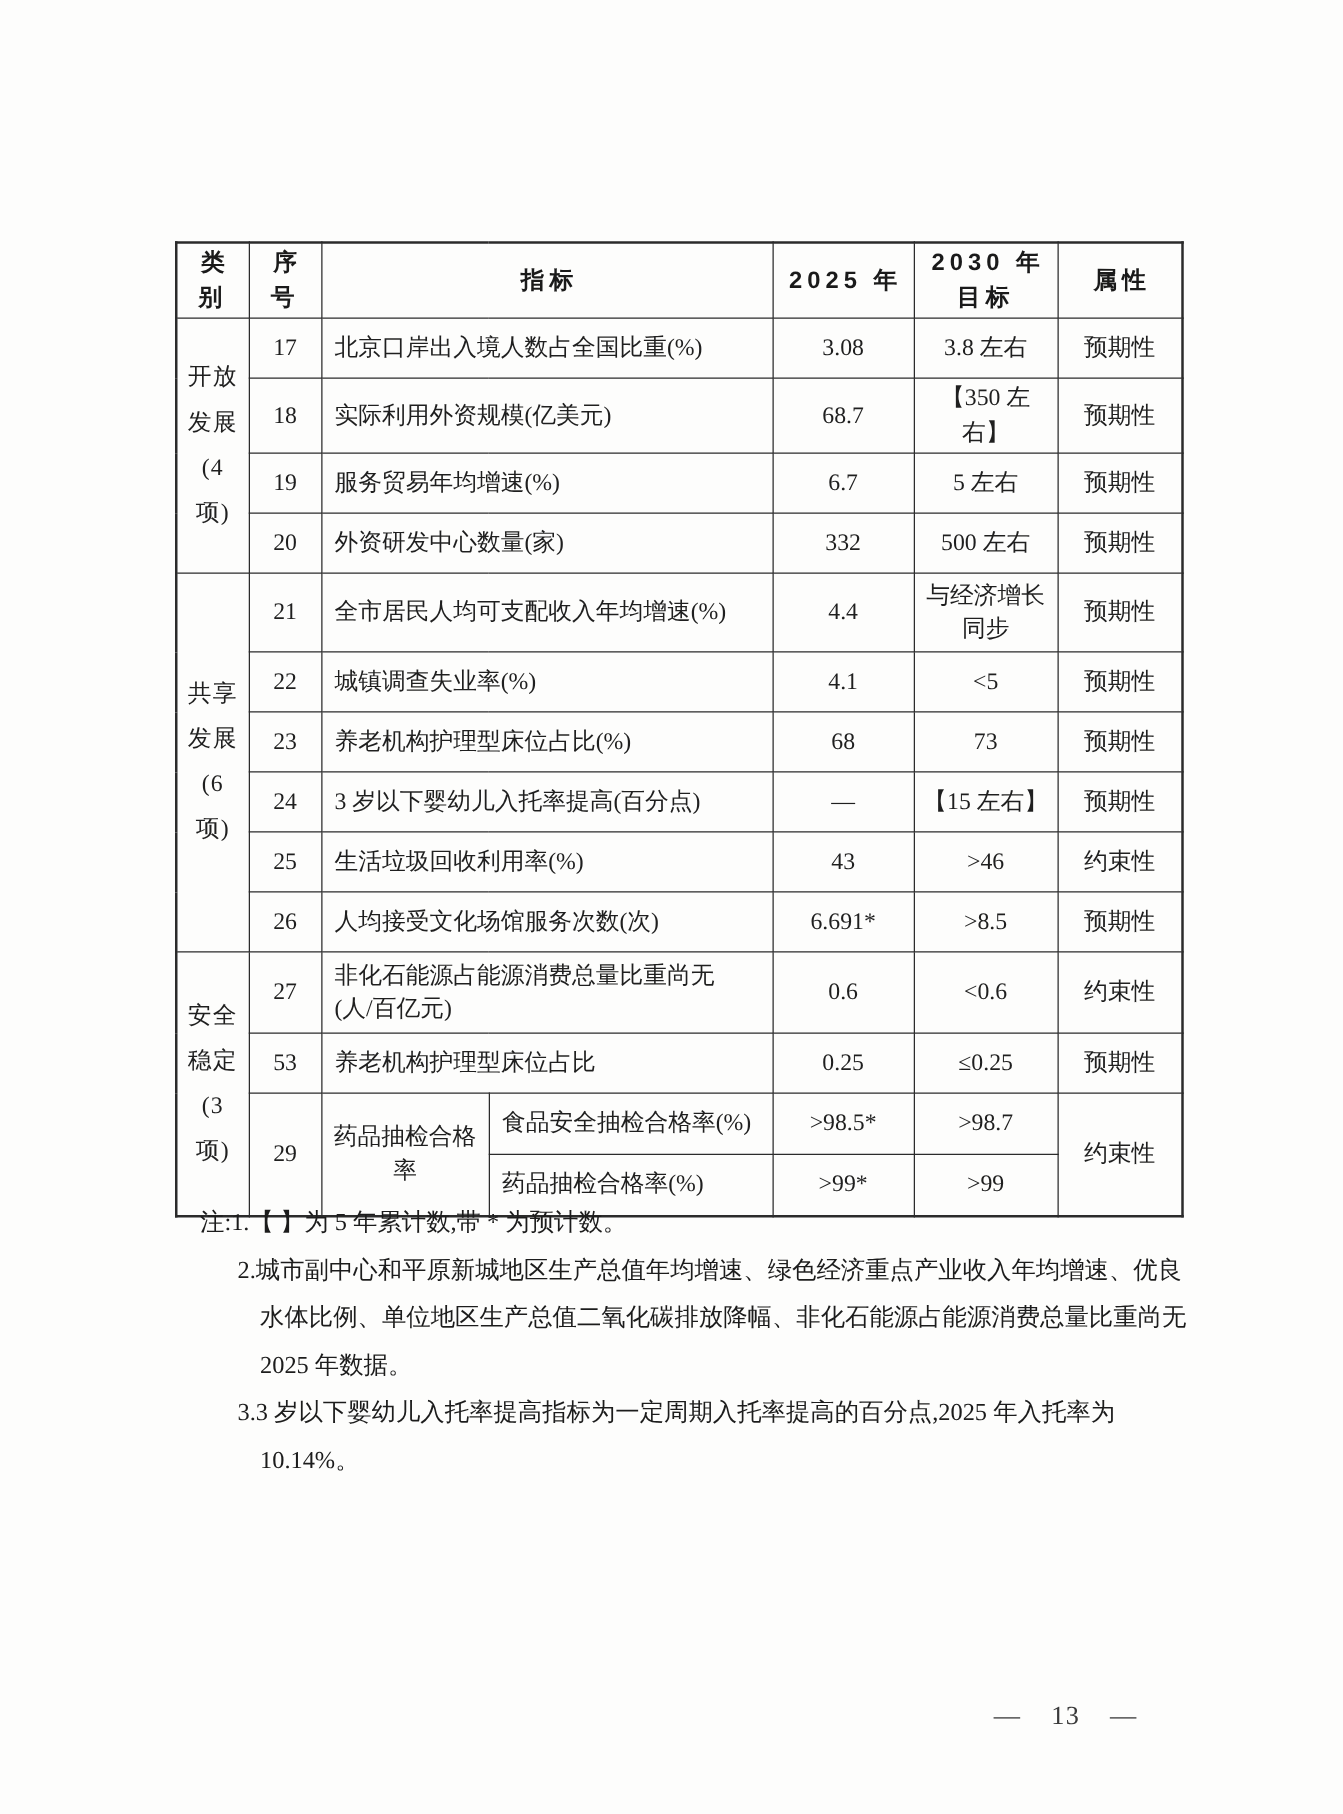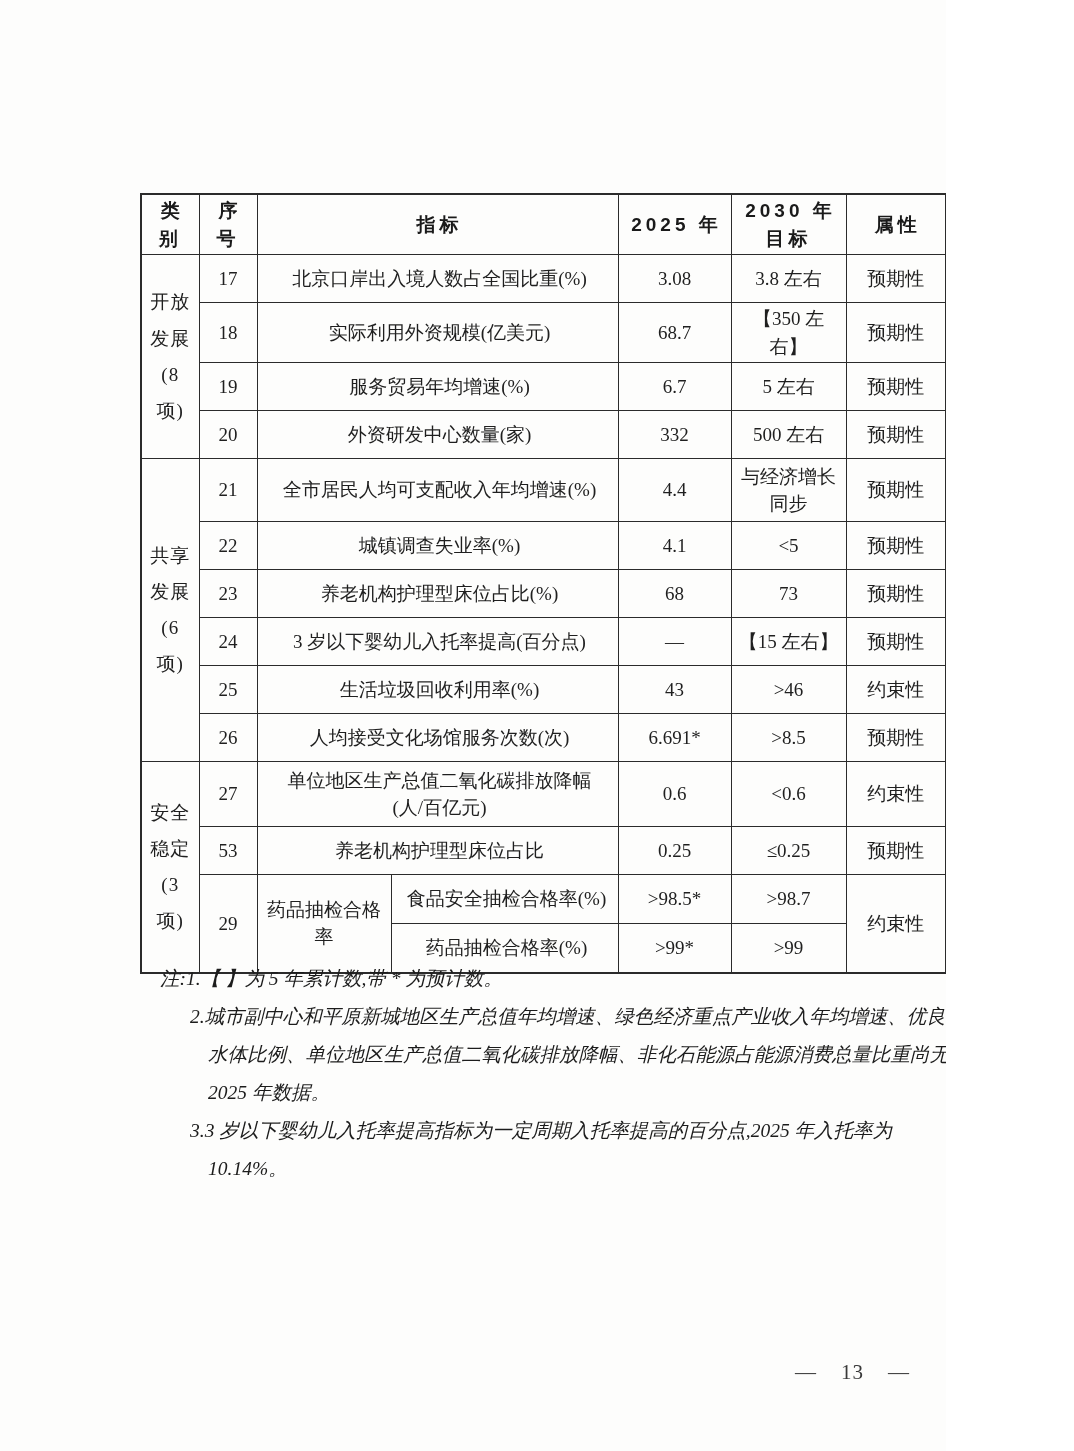--- a/index.html
+++ b/index.html
@@ -1,19 +1,19 @@
 <!DOCTYPE html>
 <html><head>
 <meta charset="utf-8">
 <style>
   * { margin:0; padding:0; box-sizing:border-box; }
   html,body { background:#ffffff; }
   .page {
     position:relative;
-    width:946px; height:1451px;
+    width:1074px; height:1451px;
     background:#fdfdfc;
     font-family:"Liberation Serif","DejaVu Serif",serif;
     color:#222;
     overflow:hidden;
   }
   table.doc-table {
     position:absolute; left:140px; top:193px;
     width:805px;
     border-collapse:collapse;
     table-layout:fixed;
@@ -31,39 +31,38 @@
   }
   .doc-table th {
     font-family:"Liberation Sans","DejaVu Sans",sans-serif;
     font-weight:700;
     font-size:19px;
     letter-spacing:4px;
     text-indent:4px;
     color:#1a1a1a;
   }
   .doc-table td.indicator {
-    text-align:center;
+    text-align:left;
     padding:2px 6px 2px 10px;
   }
   .doc-table td.category {
     line-height:1.9;
     letter-spacing:1px;
   }
   tr.h-head { height:44px; }
   tr.h48 { height:48px; }
   tr.h63 { height:63px; }
   tr.h65 { height:65px; }
   tr.h49 { height:49px; }
   .notes {
     position:absolute; left:160px; top:960px;
     width:805px;
     font-size:19.5px;
     line-height:38px;
     color:#1c1c1c;
-    font-style:italic;
   }
   .note-indent {
     padding-left:48px;
     text-indent:-18px;
   }
   .page-number {
     position:absolute; top:1360px; left:795px;
     font-size:21px;
     color:#3a3a3a;
     display:flex;
@@ -95,21 +94,21 @@
         <th>2025 年</th>
         <th>2030 年目标</th>
         <th>属性</th>
       </tr>
     </thead>
     <tbody>
 
       <tr class="h48">
         <td class="category" rowspan="4">开放
 发展
-(8 项)</td>
+(4 项)</td>
         <td>17</td>
         <td class="indicator" colspan="2">北京口岸出入境人数占全国比重(%)</td>
         <td>3.08</td>
         <td>3.8 左右</td>
         <td>预期性</td>
       </tr>
       <tr class="h48">
         <td>18</td>
         <td class="indicator" colspan="2">实际利用外资规模(亿美元)</td>
         <td>68.7</td>
@@ -176,21 +175,21 @@
         <td>6.691*</td>
         <td>&gt;8.5</td>
         <td>预期性</td>
       </tr>
 
       <tr class="h65">
         <td class="category" rowspan="4">安全
 稳定
 (3 项)</td>
         <td>27</td>
-        <td class="indicator" colspan="2">单位地区生产总值二氧化碳排放降幅
+        <td class="indicator" colspan="2">非化石能源占能源消费总量比重尚无
 (人/百亿元)</td>
         <td>0.6</td>
         <td>&lt;0.6</td>
         <td>约束性</td>
       </tr>
       <tr class="h48">
         <td>53</td>
         <td class="indicator" colspan="2">养老机构护理型床位占比</td>
         <td>0.25</td>
         <td>≤0.25</td>

